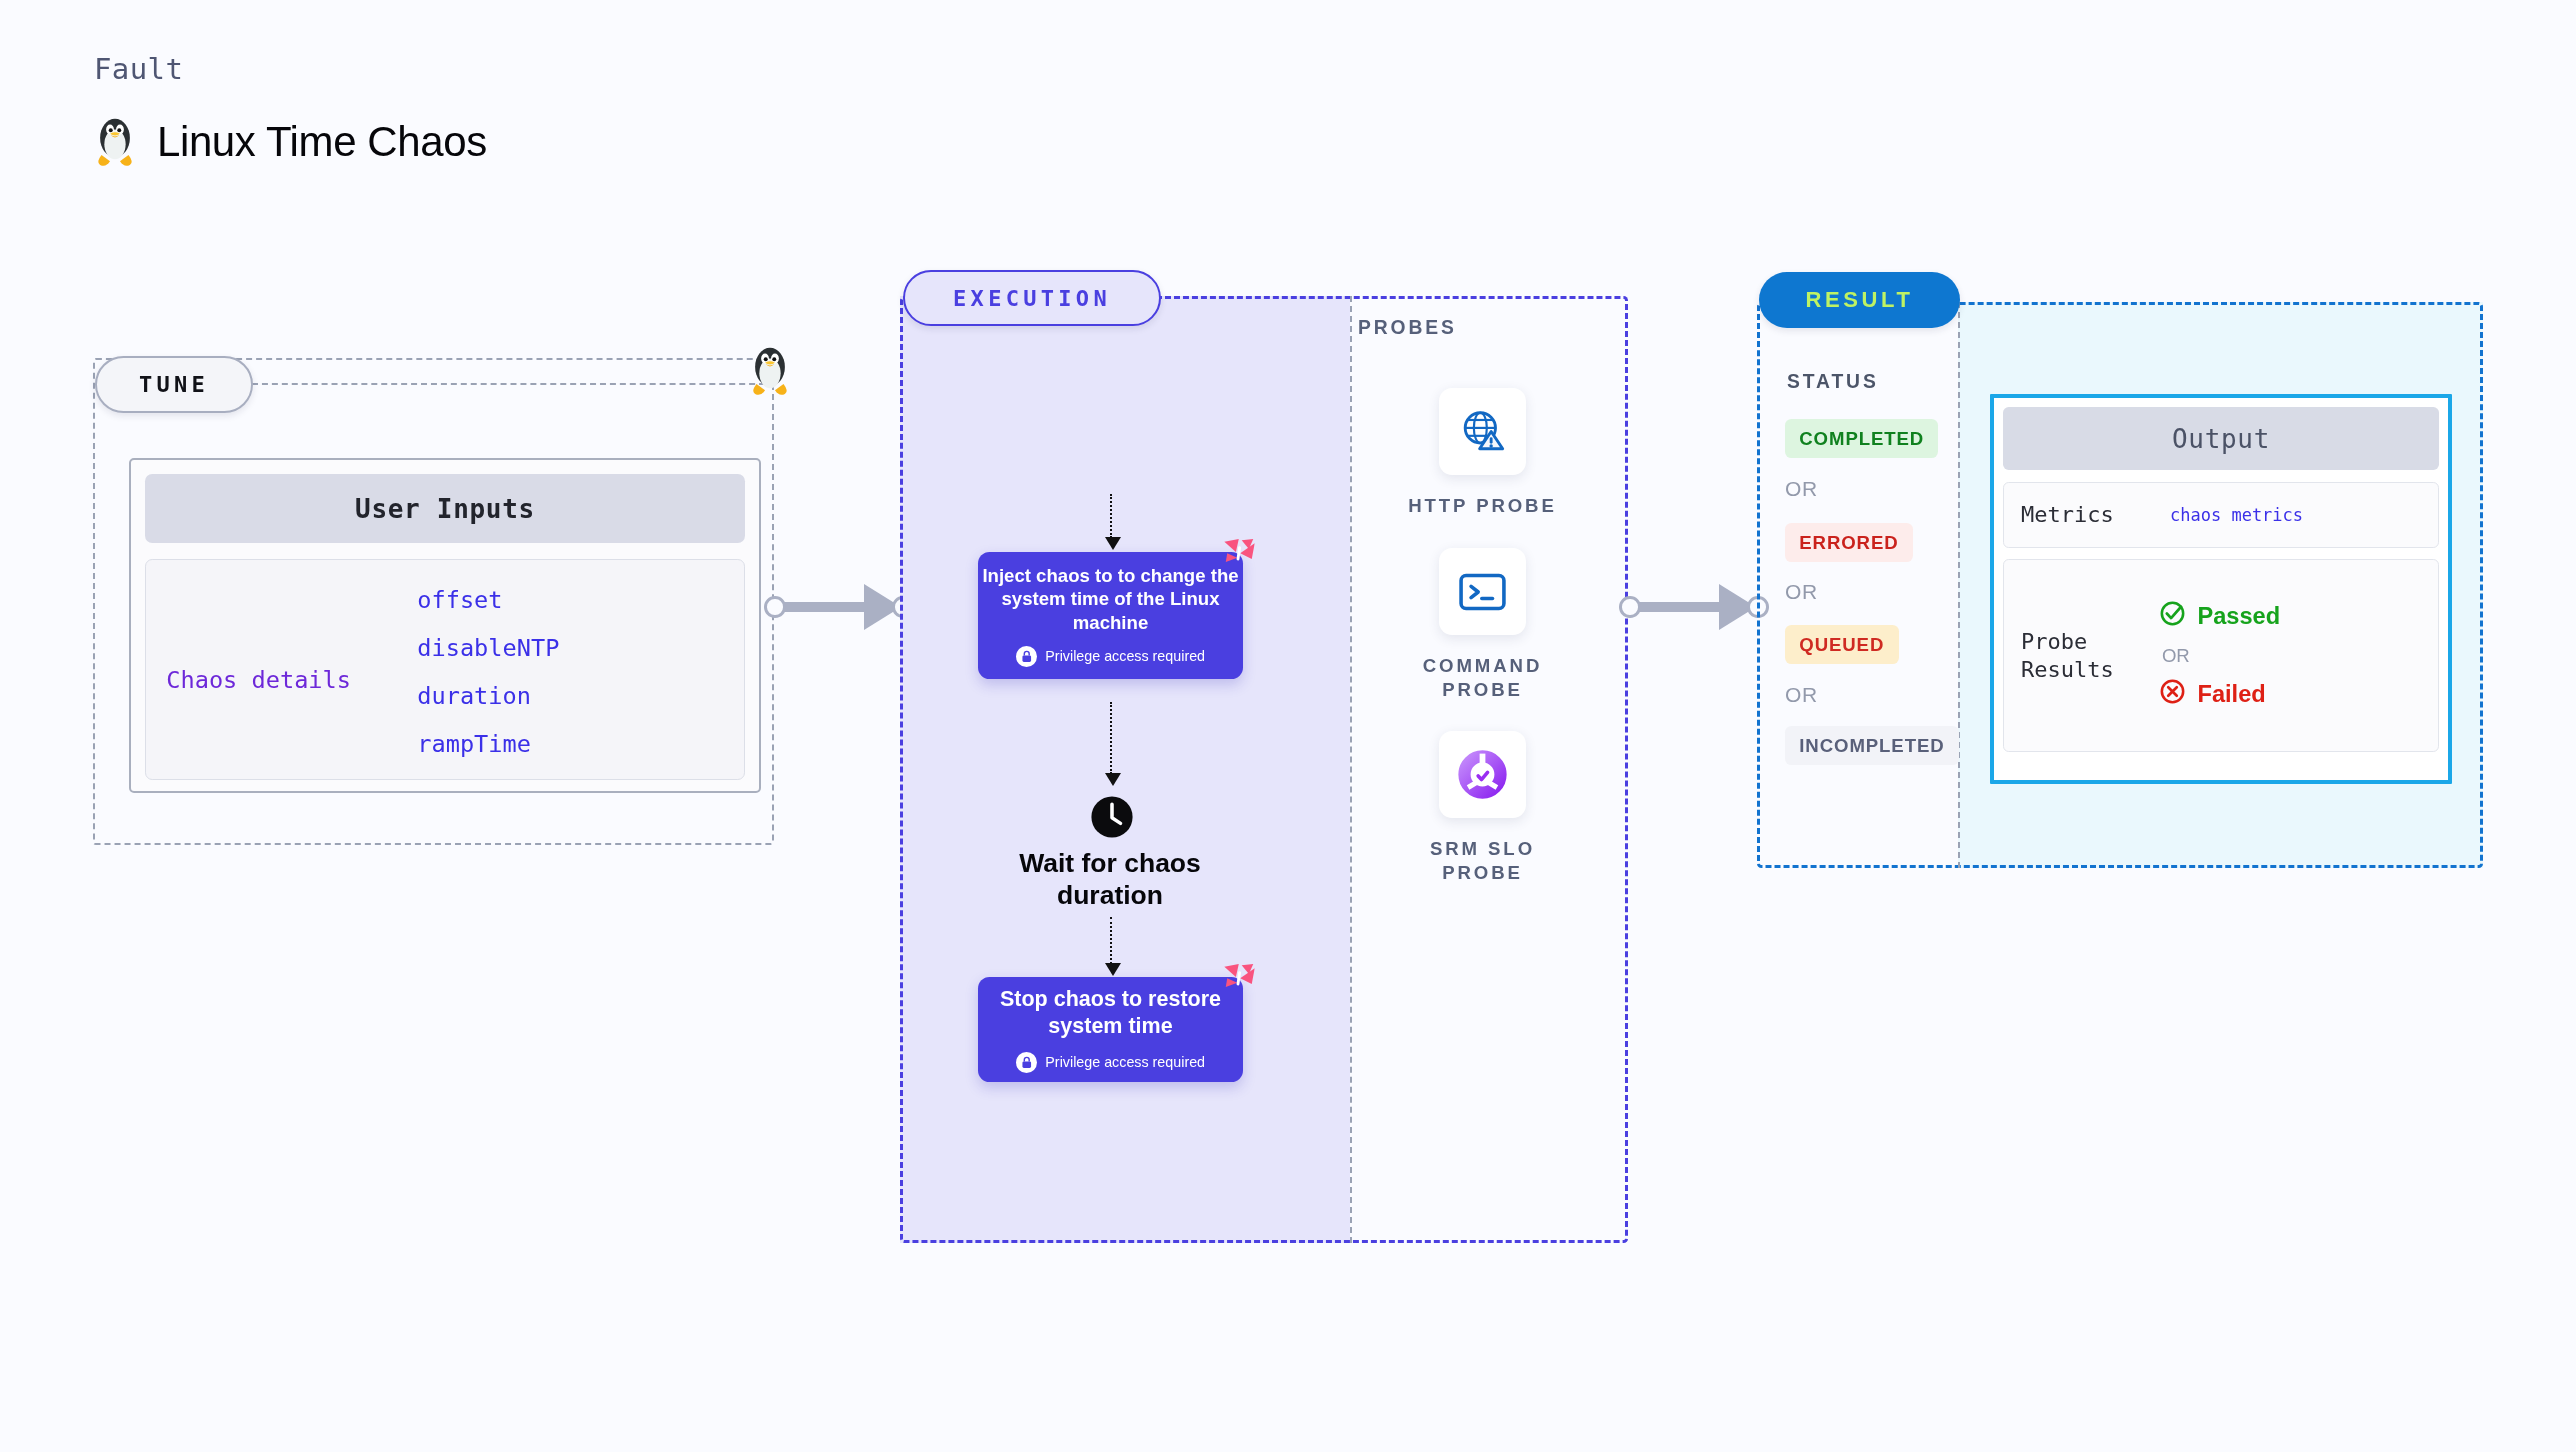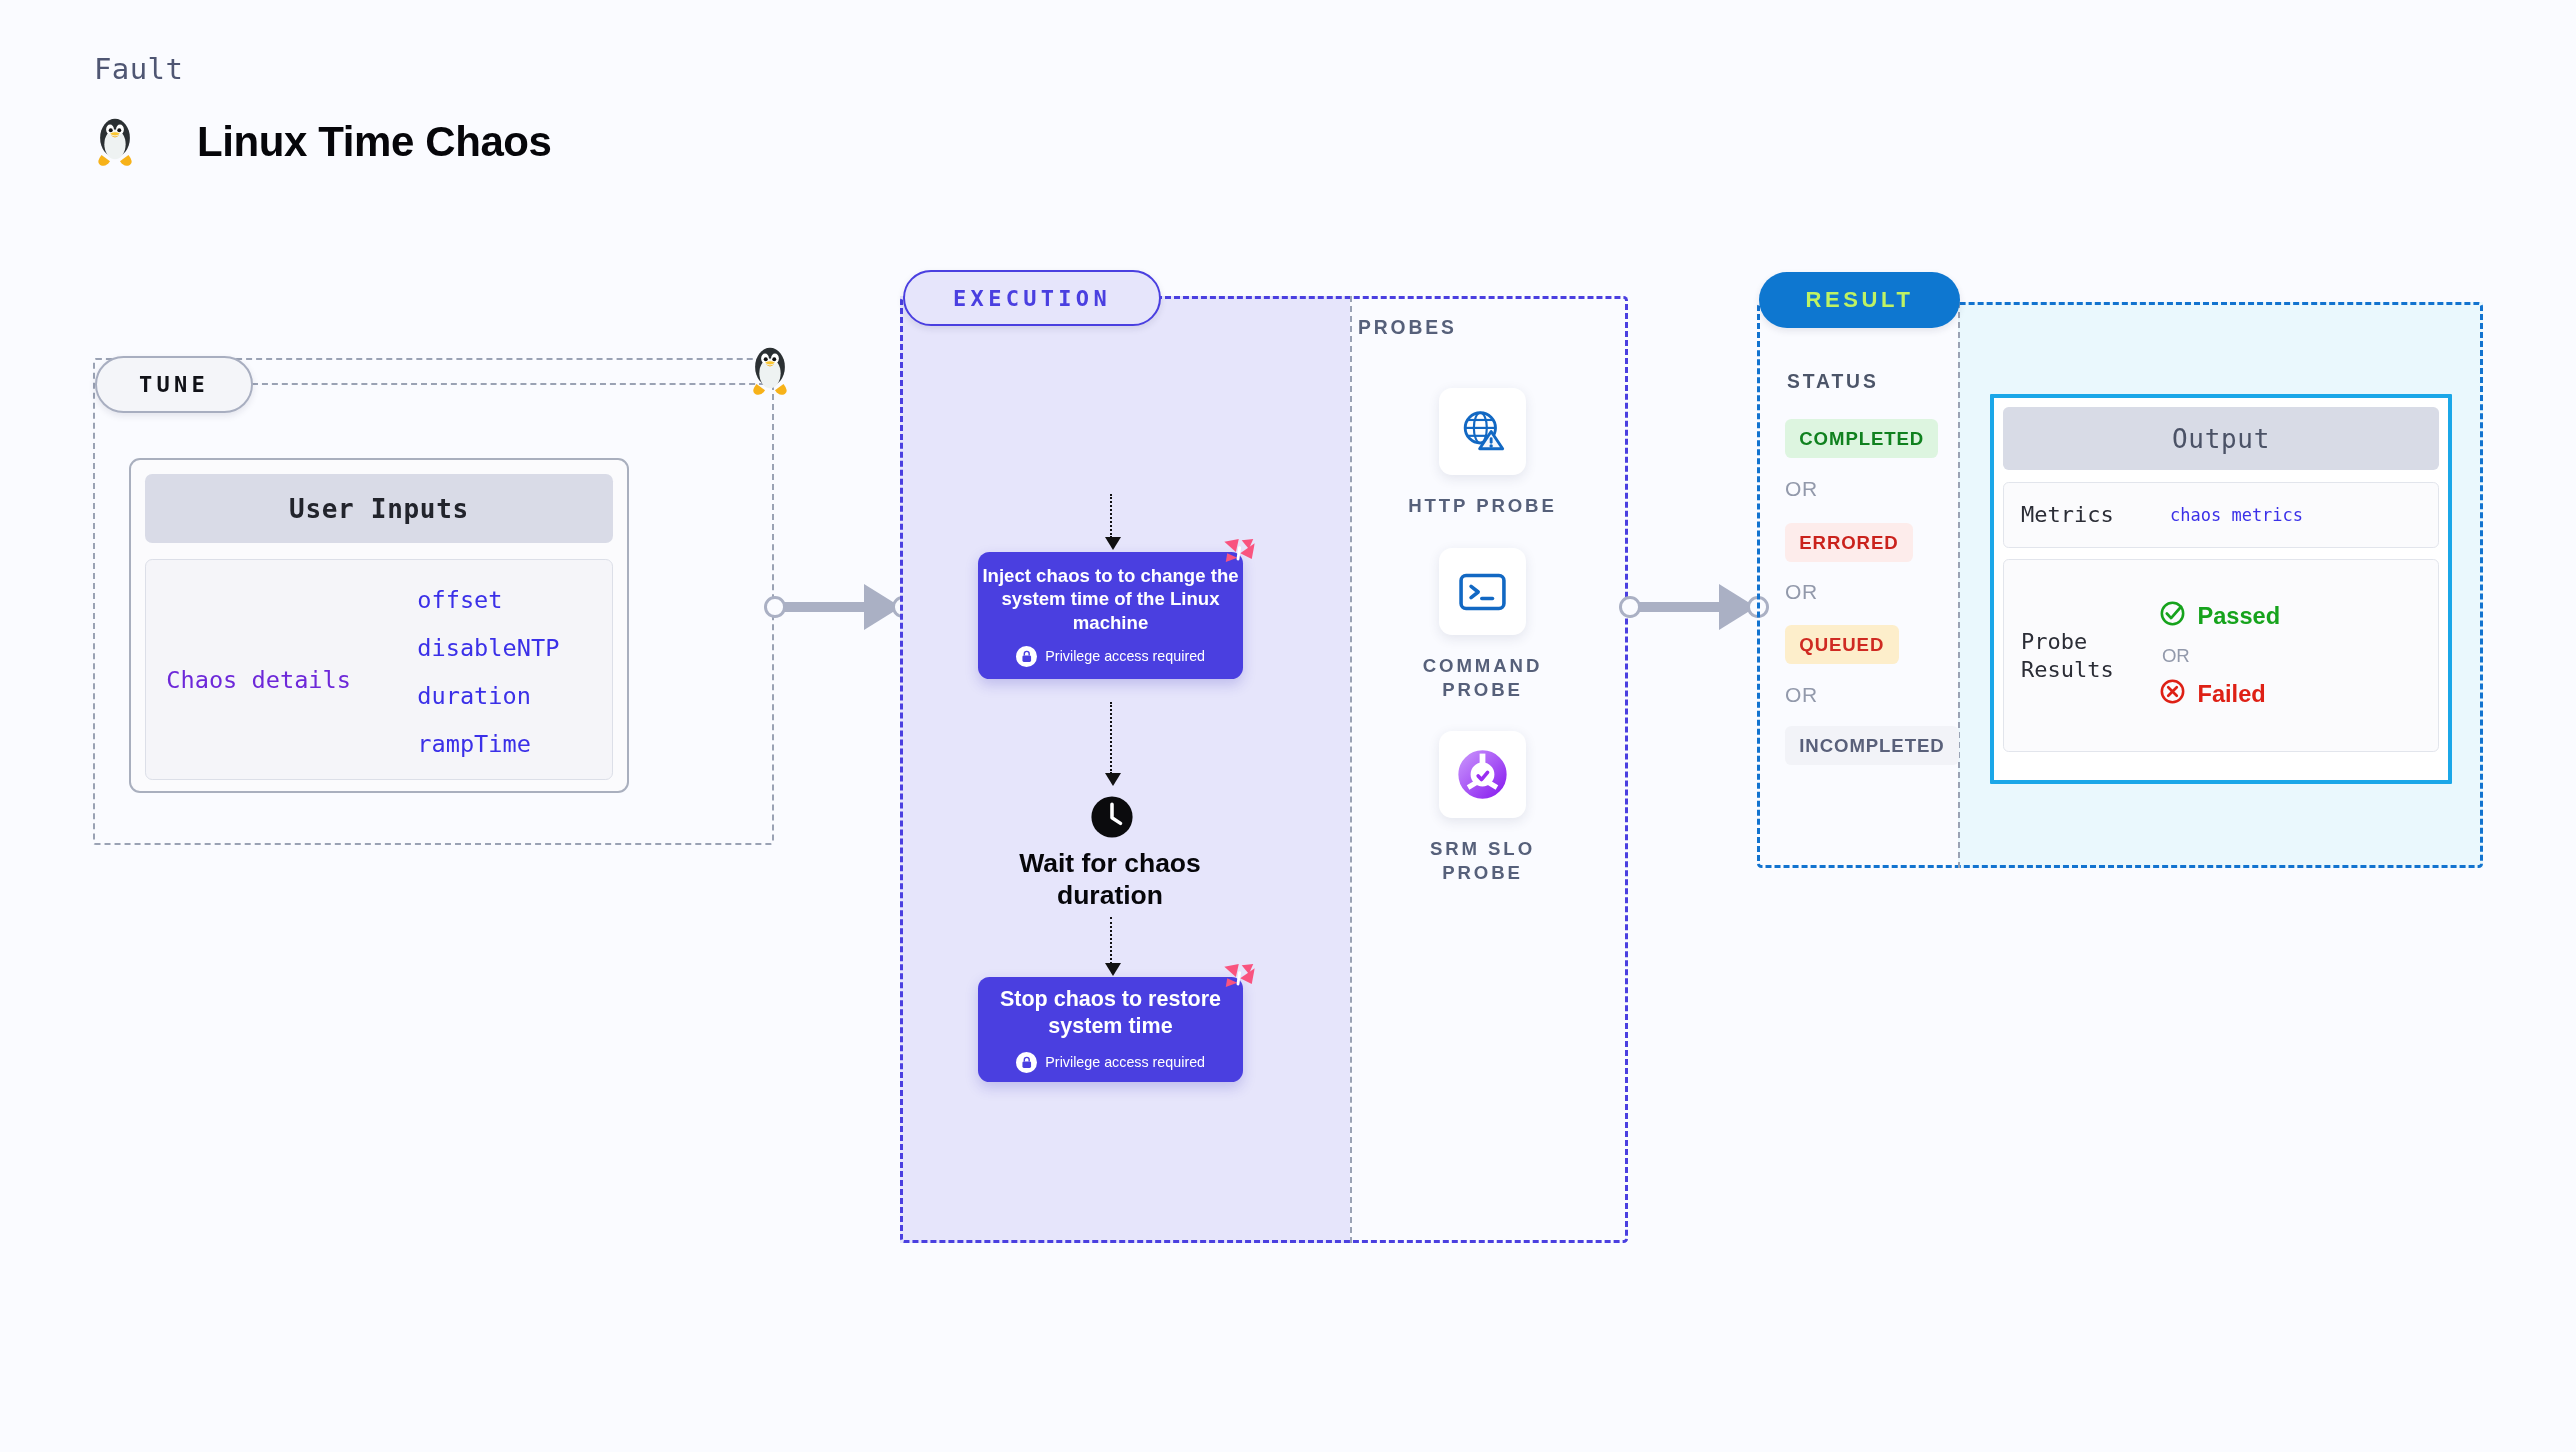--- a/index.html
+++ b/index.html
@@ -30,24 +30,23 @@
   }
   #fault-title-row {
     position: absolute;
     left: 93px; top: 115px;
     display: flex;
     align-items: center;
     gap: 20px;
   }
   #fault-title {
     font-size: 42px;
-    font-weight: 700;
+    font-weight: 400;
     color: #06060a;
     letter-spacing: -0.4px;
-    margin-left: 40px;
   }
 
   .penguin { display: block; }
 
   
   .pill {
     position: absolute;
     display: flex;
     align-items: center;
     justify-content: center;
@@ -73,24 +72,24 @@
     width: 158px; height: 57px;
     background: #f4f5f9;
     border: 2.1px solid #a8aec0;
     color: #111218;
     font-size: 22px;
   }
 
   #user-inputs-card {
     position: absolute;
     left: 129px; top: 458px;
-    width: 500px; height: 335px;
+    width: 632px; height: 335px;
     background: #fbfbfd;
     border: 2.9px solid #a9afbe;
-    border-radius: 11px;
+    border-radius: 5px;
     padding: 14.3px;
   }
   #user-inputs-header {
     height: 69px;
     background: #d9dbe7;
     border-radius: 7.2px;
     display: flex; align-items: center; justify-content: center;
     font-family: "DejaVu Sans Mono", monospace;
     font-size: 26px;
     font-weight: 700;

